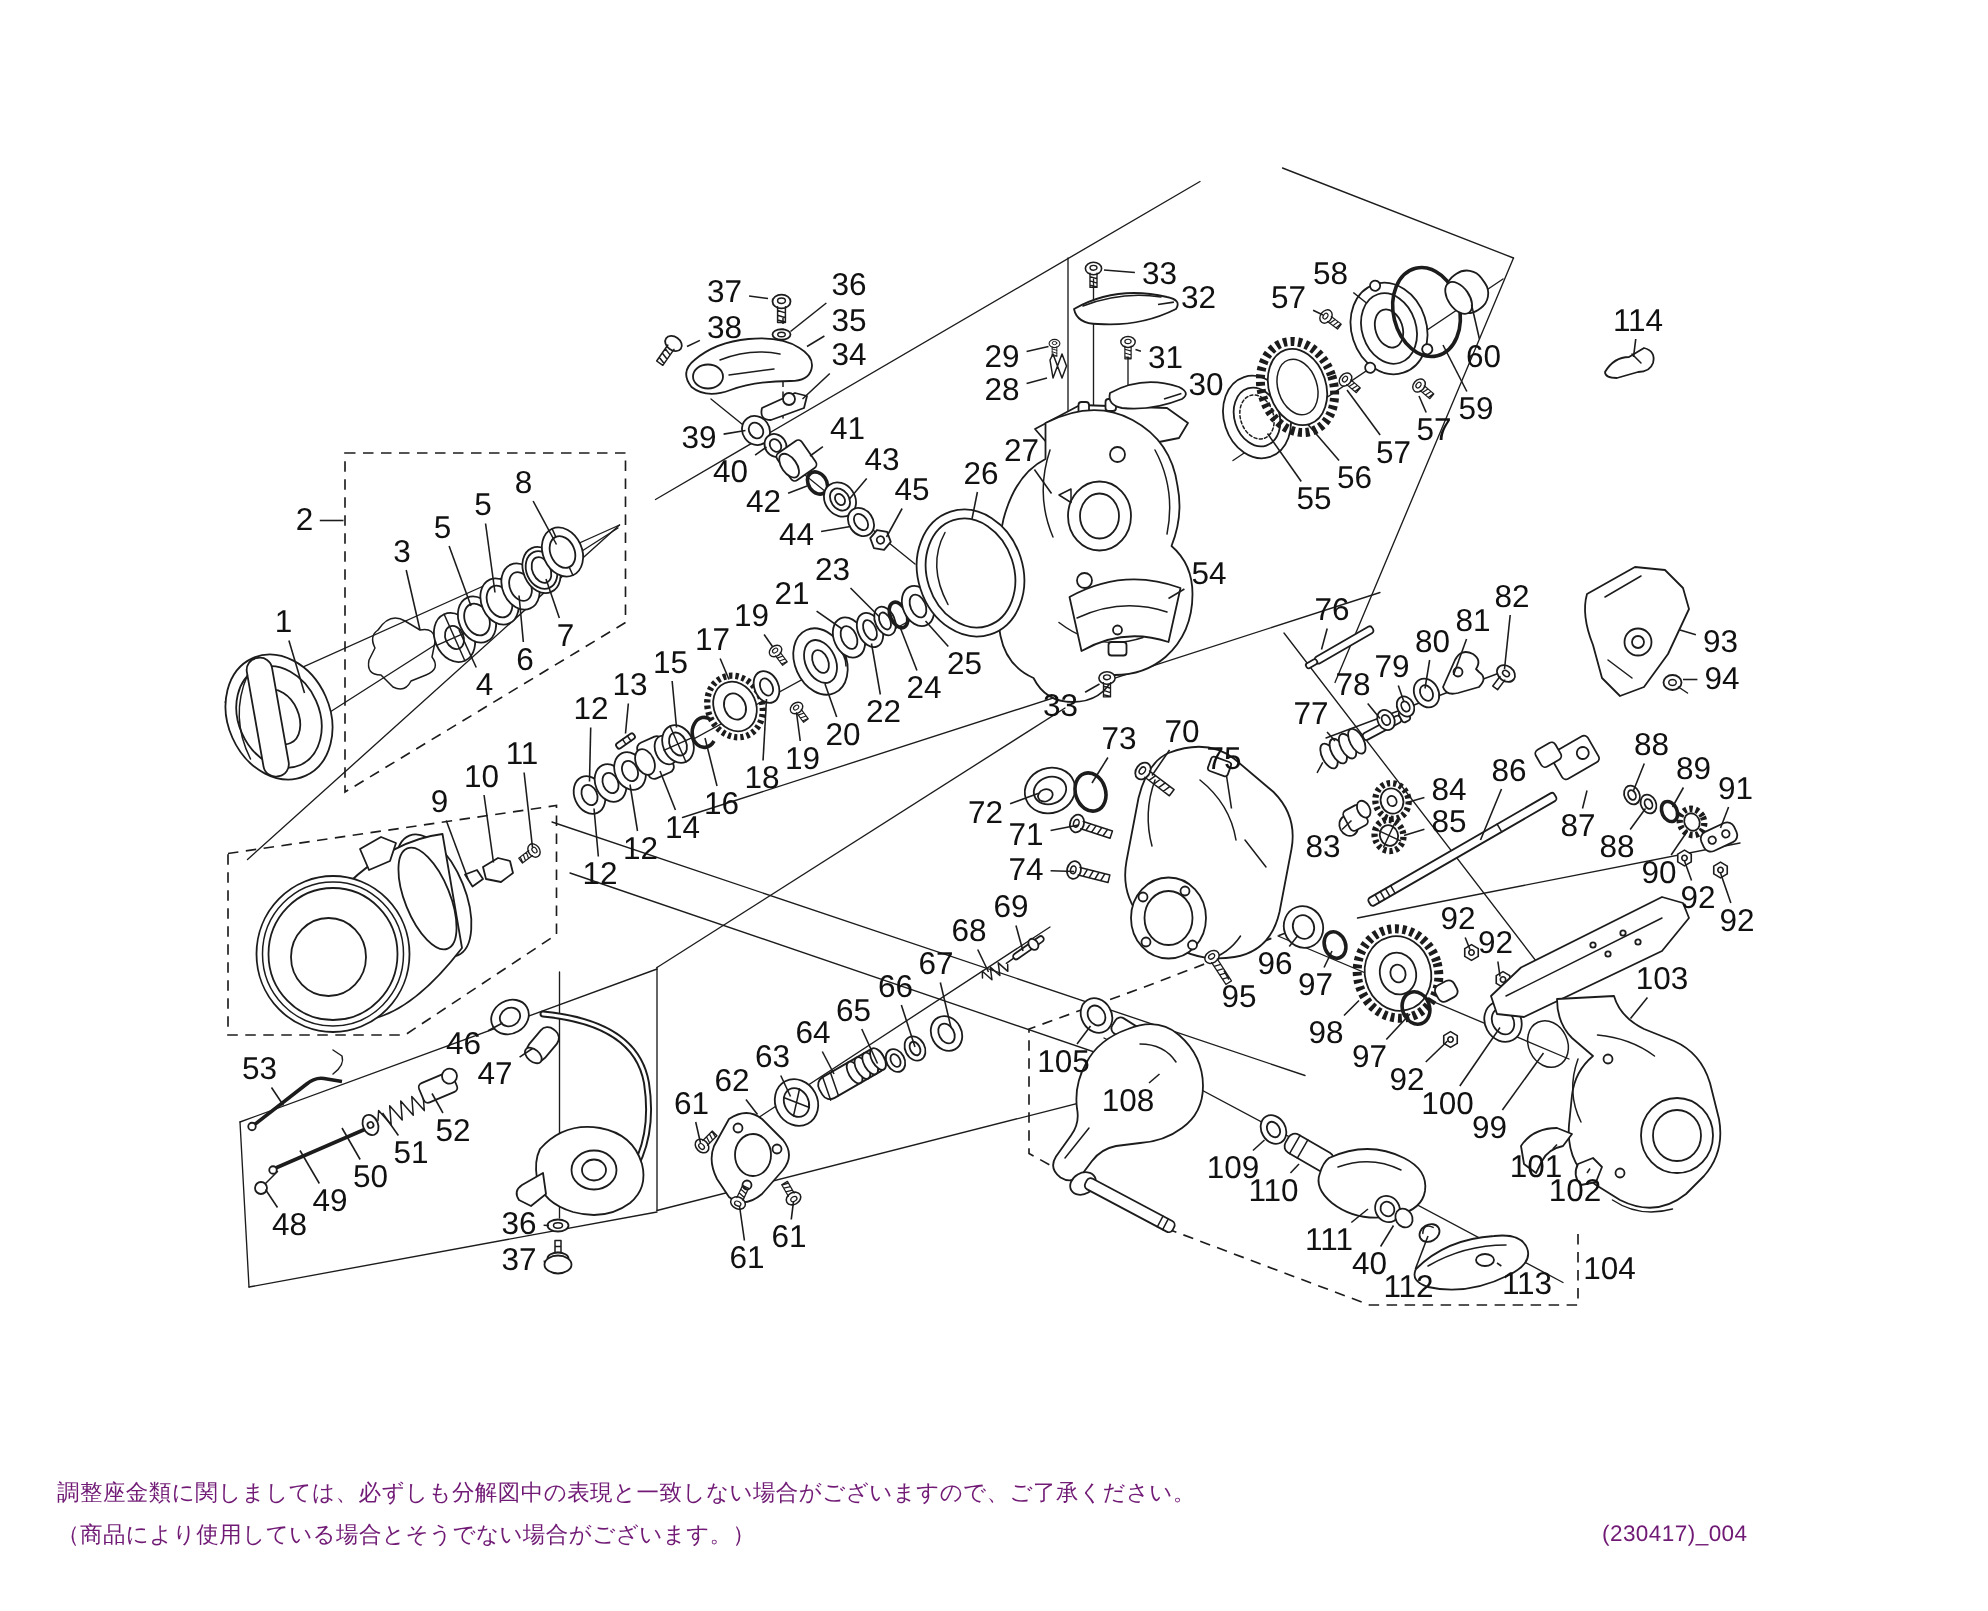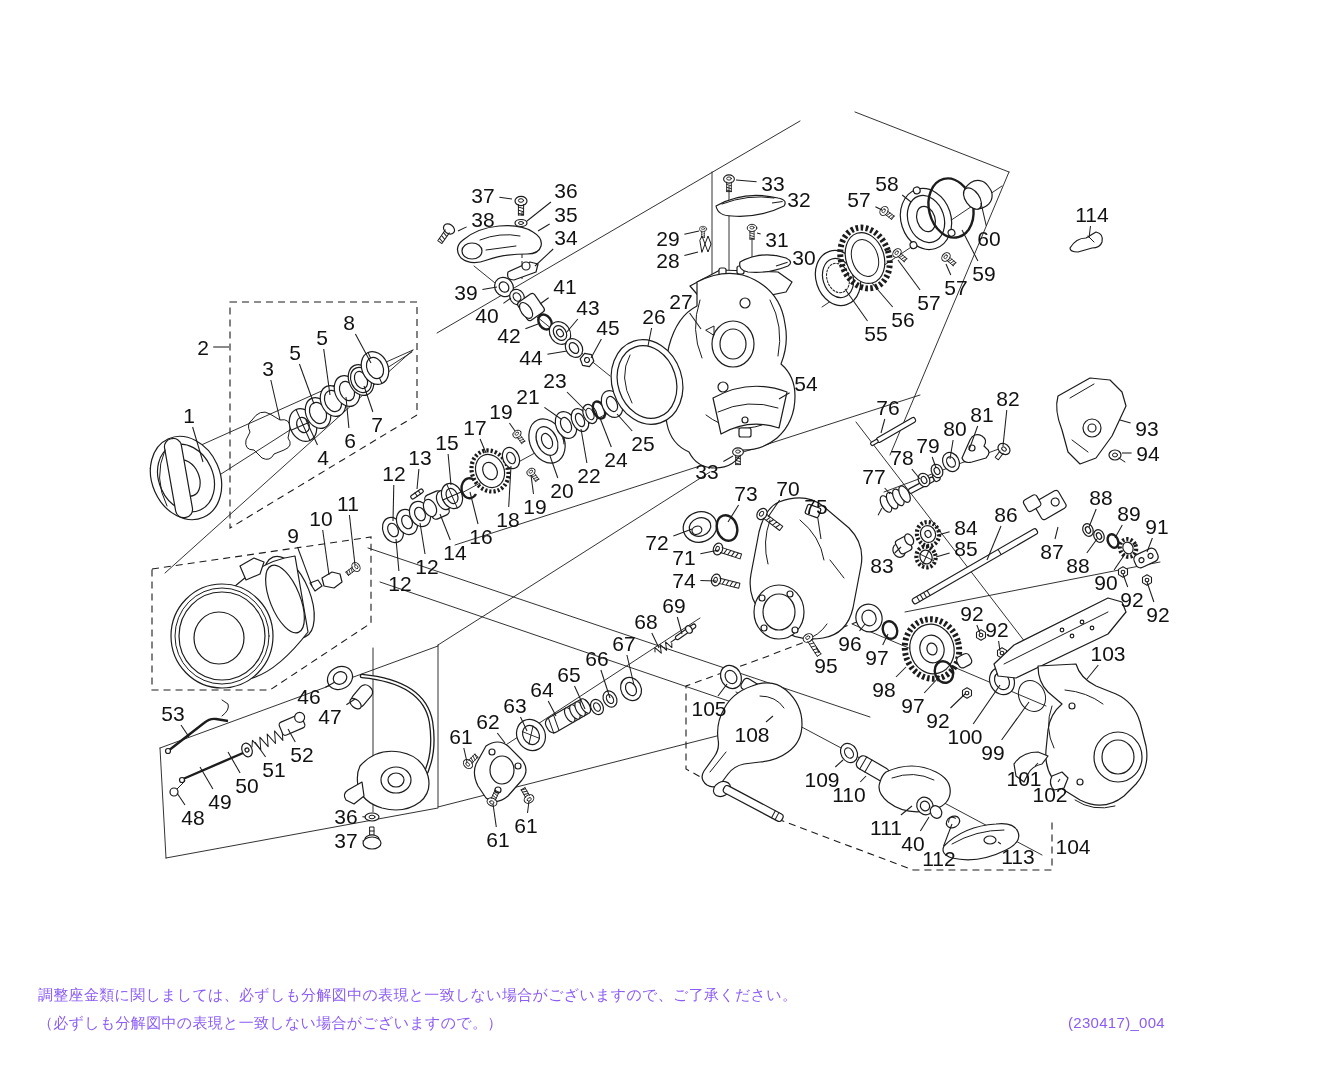--- a/index.html
+++ b/index.html
@@ -7,21 +7,21 @@
         font-family:"Liberation Sans","DejaVu Sans",sans-serif;}
   svg{position:absolute;left:0;top:0;}
   .p{fill:#fff;stroke:#1c1c1c;stroke-width:1.2;stroke-linejoin:round;stroke-linecap:round;}
   .ln{fill:none;stroke:#1c1c1c;stroke-width:1;stroke-linejoin:round;stroke-linecap:round;}
   .thin{stroke-width:.9;}
   .thick{fill:none;stroke:#1c1c1c;stroke-width:2.4;}
   .dash{fill:none;stroke:#1c1c1c;stroke-width:1.1;stroke-dasharray:7 5;}
   .dash2{fill:none;stroke:#1c1c1c;stroke-width:1;stroke-dasharray:4 3;}
   .teeth{fill:none;stroke:#1c1c1c;stroke-width:6;stroke-dasharray:2.6 2.4;}
   .teeth2{fill:none;stroke:#1c1c1c;stroke-width:4.2;stroke-dasharray:2.2 2;}
-  .note{position:absolute;color:#8b5cf6;font-size:15px;letter-spacing:.3px;white-space:nowrap;}
+  .note{position:absolute;color:#701a75;font-size:15px;letter-spacing:.3px;white-space:nowrap;}
   .lbl-text{font-family:"Liberation Sans","DejaVu Sans",sans-serif;fill:#111;}
 </style>
 </head>
 <body>
 
 <div class="page">
 
 <svg width="1325" height="1074" viewBox="0 0 1325 1074">
 
   <defs>
@@ -847,16 +847,16 @@
         <line x1="943.6" y1="846.0" x2="952" y2="824" stroke="#1c1c1c" stroke-width="1.05"></line>
         <text x="939" y="858" text-anchor="middle" dominant-baseline="central" font-size="21" class="lbl-text">112</text>
         <line x1="1000.9" y1="844.0" x2="998" y2="842" stroke="#1c1c1c" stroke-width="1.05"></line>
         <text x="1018" y="856" text-anchor="middle" dominant-baseline="central" font-size="21" class="lbl-text">113</text>
         <line x1="1090.5" y1="226.0" x2="1089" y2="238" stroke="#1c1c1c" stroke-width="1.05"></line>
         <text x="1092" y="214" text-anchor="middle" dominant-baseline="central" font-size="21" class="lbl-text">114</text>
       </g>
 </svg>
 
 <div class="note" style="left:38px;top:986px;">調整座金類に関しましては、必ずしも分解図中の表現と一致しない場合がございますので、ご了承ください。</div>
-<div class="note" style="left:38px;top:1014px;">（必ずしも分解図中の表現と一致しない場合がございますので。）</div>
+<div class="note" style="left:38px;top:1014px;">（商品により使用している場合とそうでない場合がございます。）</div>
 <div class="note" style="left:1068px;top:1014px;">(230417)_004</div>
 
 </div>
 
 </body></html>

